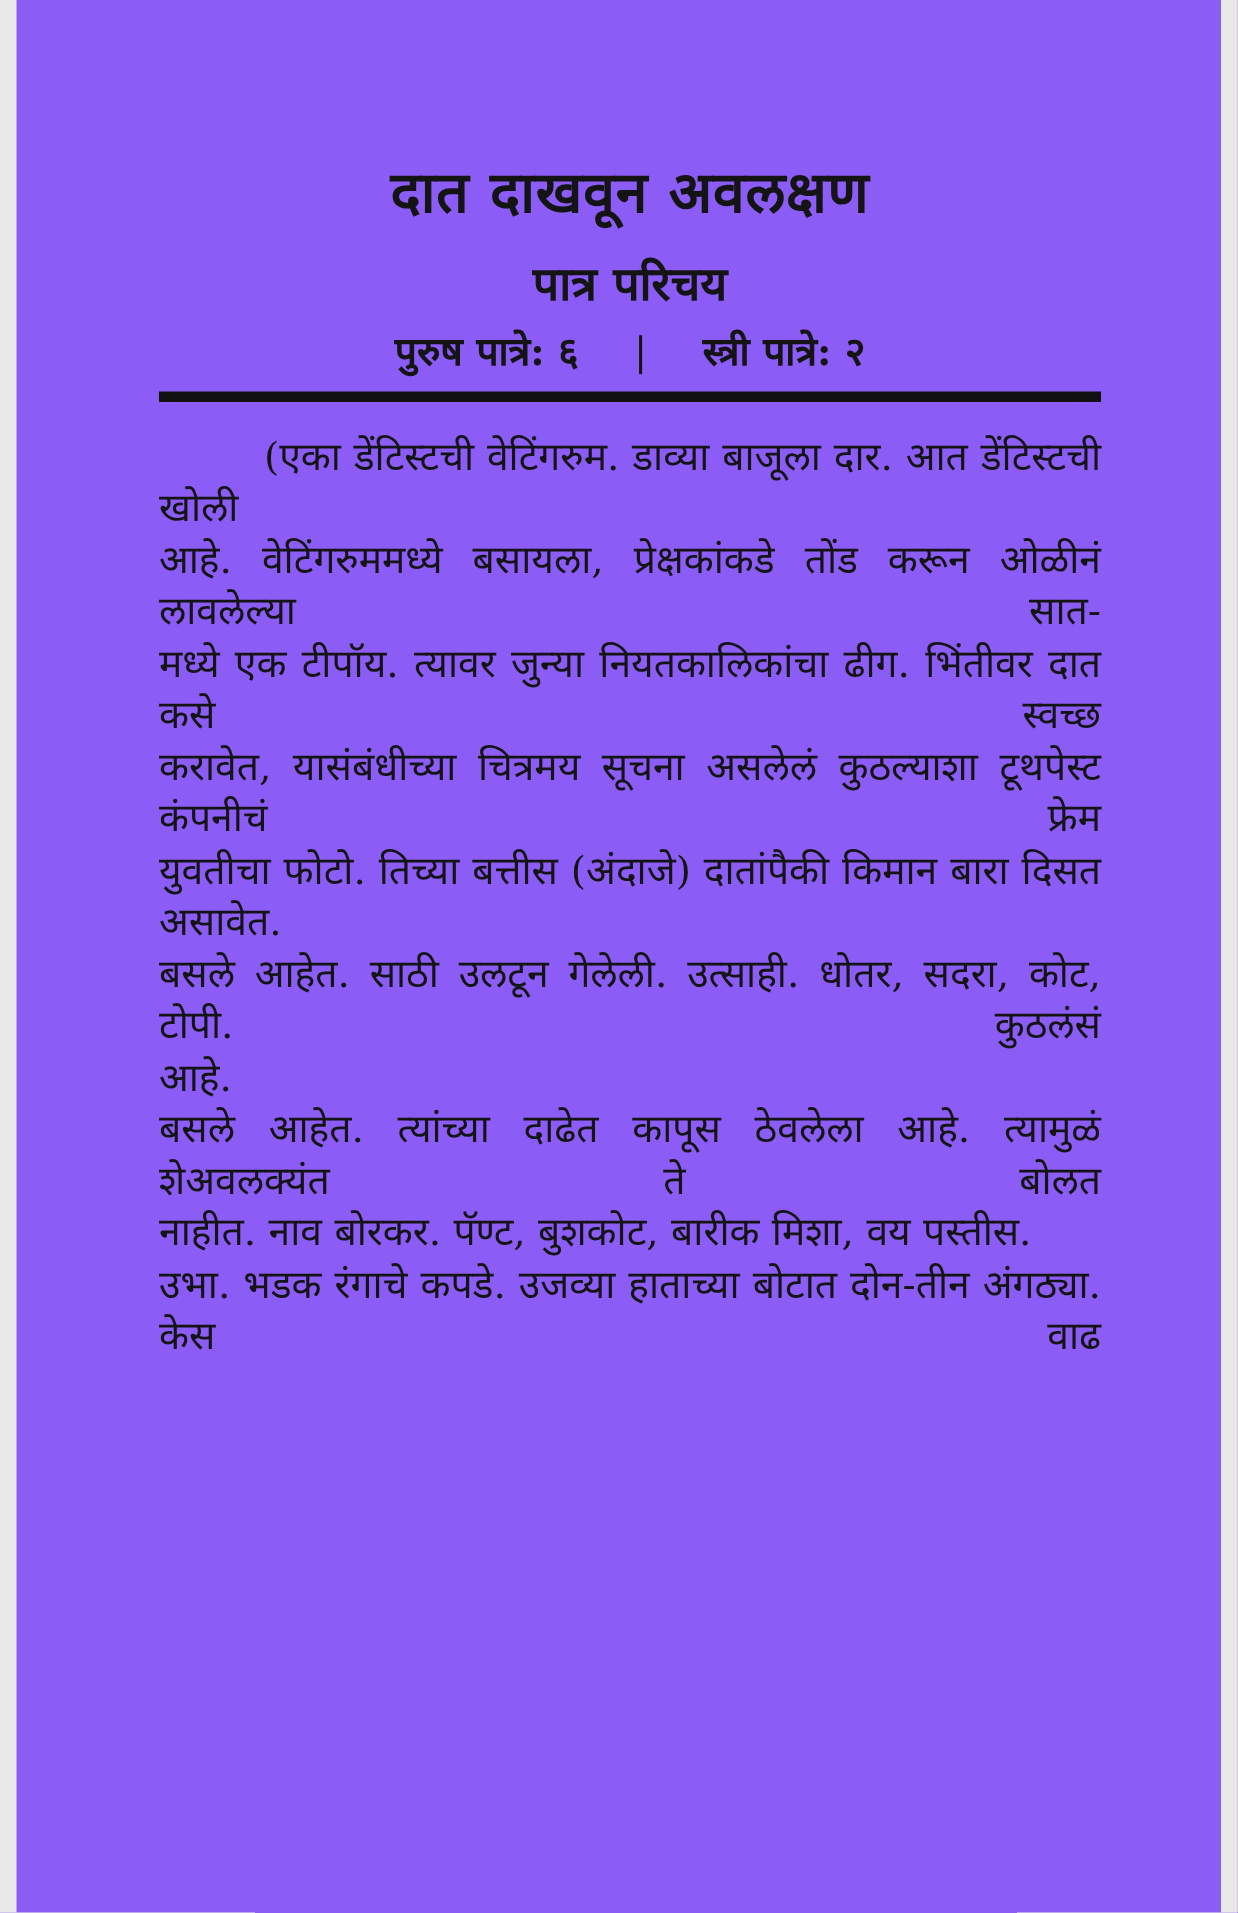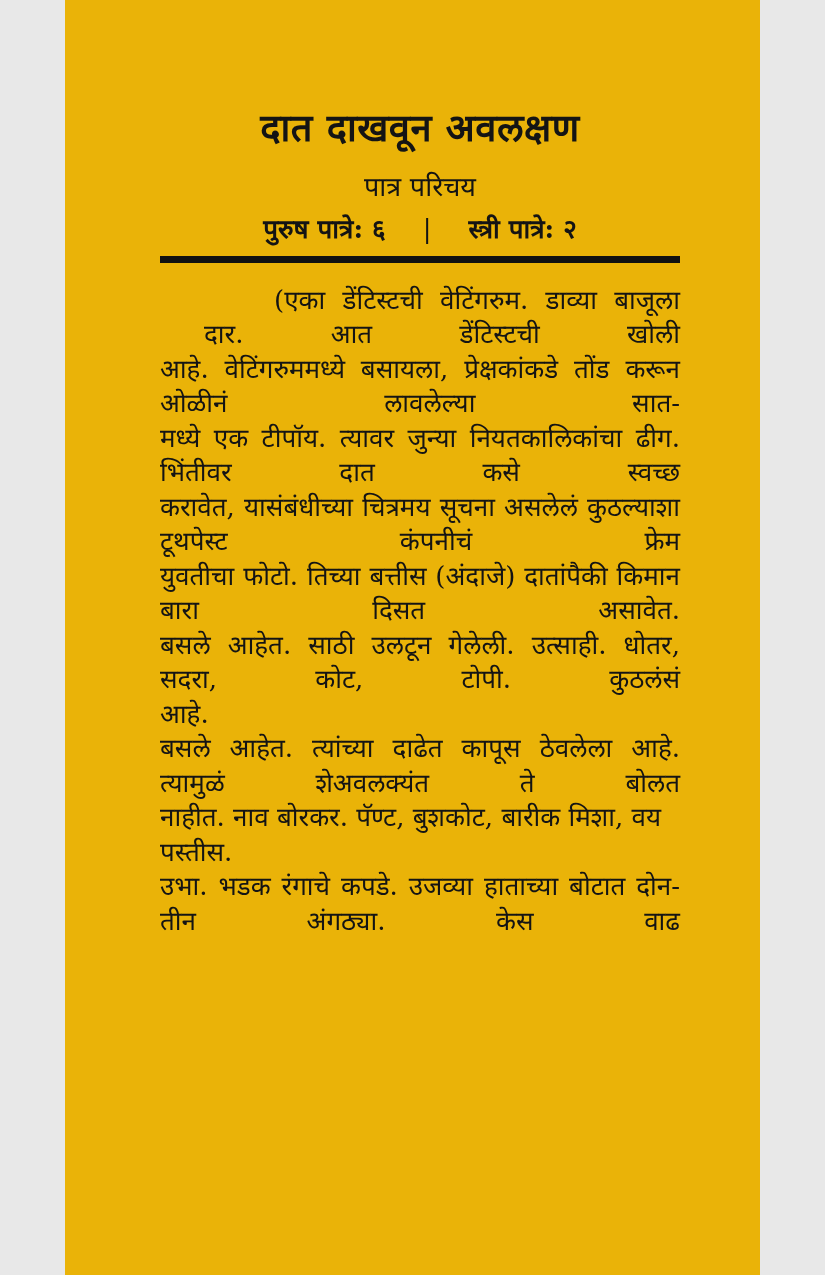--- a/index.html
+++ b/index.html
@@ -1,45 +1,45 @@
 <!DOCTYPE html>
 <html lang="mr"><head>
 <meta charset="utf-8">
 <style>
   * { margin: 0; padding: 0; box-sizing: border-box; }
   html, body { background: #e8e8e8; }
   body { font-family: "DejaVu Serif", "Liberation Serif", serif; }
 
   .page {
     position: relative;
-    width: 695px;
+    width: 803px;
     height: 1275px;
     margin: 0 auto;
-    background: #eab308;
+    background: #8b5cf6;
     color: #141414;
     overflow: hidden;
   }
 
   .content {
     padding: 105px 80px 0 95px; 
   }
 
   .header { text-align: center; }
 
   .title {
     font-size: 38px;
     font-weight: 700;
     line-height: 1.2;
     letter-spacing: 0.5px;
   }
 
   .subtitle {
     margin-top: 16px;
-    font-size: 27px;
-    font-weight: 400;
+    font-size: 31px;
+    font-weight: 700;
   }
 
   .cast-line {
     margin-top: 6px;
     font-size: 26px;
     font-weight: 700;
   }
 
   .cast-sep {
     display: inline-block;
@@ -54,21 +54,21 @@
   }
 
   .body-text {
     margin-top: 20px;
     font-size: 26px;
     line-height: 34.5px;
   }
 
   .line { min-height: 34.5px; }
   .line.justify { text-align: justify; text-align-last: justify; }
-  .line.indent { text-indent: 70px; margin-left: 44px; }
+  .line.indent { text-indent: 70px; }
 </style>
 </head>
 <body>
 
 <div class="page">
   <div class="content">
 
     <div class="header">
       <div class="title">दात दाखवून अवलक्षण</div>
       <div class="subtitle">पात्र परिचय</div>

